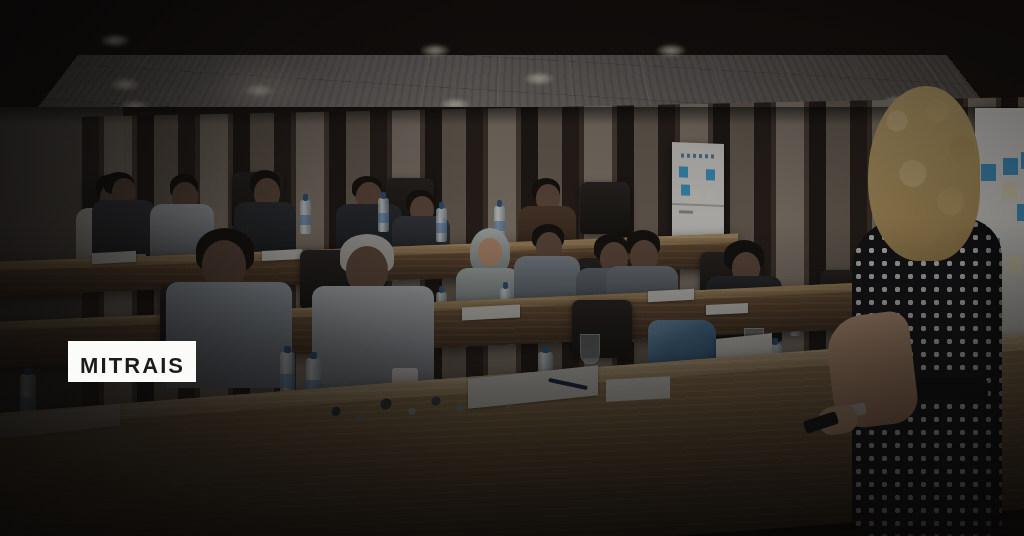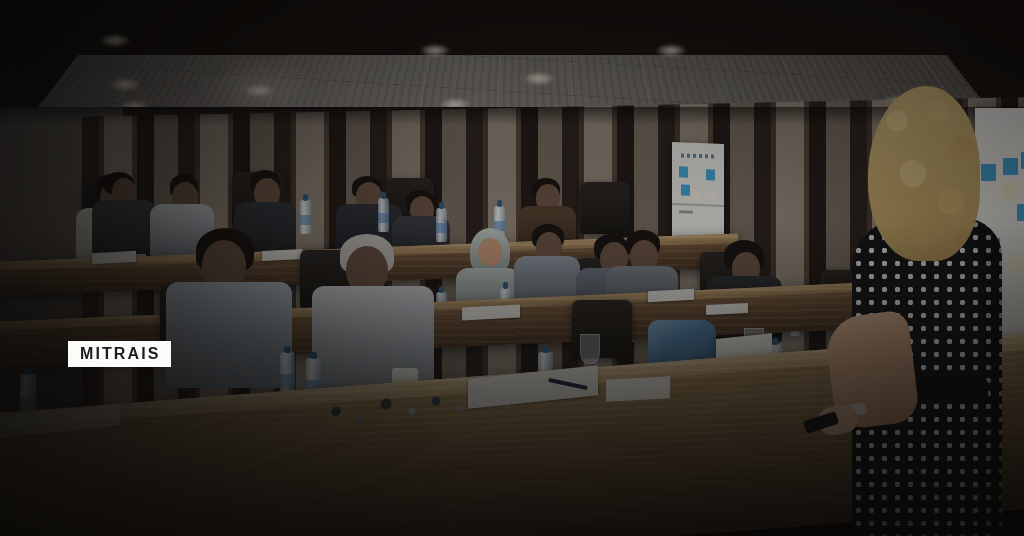--- a/index.html
+++ b/index.html
@@ -411,25 +411,25 @@
     background: linear-gradient(90deg, rgba(8,7,6,.60) 0%, rgba(8,7,6,.20) 60%, rgba(8,7,6,0) 100%);
   }
 
   
   .overlay { position: absolute; inset: 0; }
 
   .brand-badge {
     position: absolute;
     left: 68px;
     top: 341px;
-    padding: 5px 11px 5px 12px;
+    padding: 14px 11px 5px 12px;
     background: #fbfbfa;
     color: #1c1c1c;
     font-family: "Liberation Sans", sans-serif;
-    font-size: 16px;
+    font-size: 22px;
     font-weight: 700;
     letter-spacing: 2.1px;
     line-height: 1;
     text-align: right;
   }
 
   .headline {
     position: absolute;
     left: 66px;
     top: 374px;

